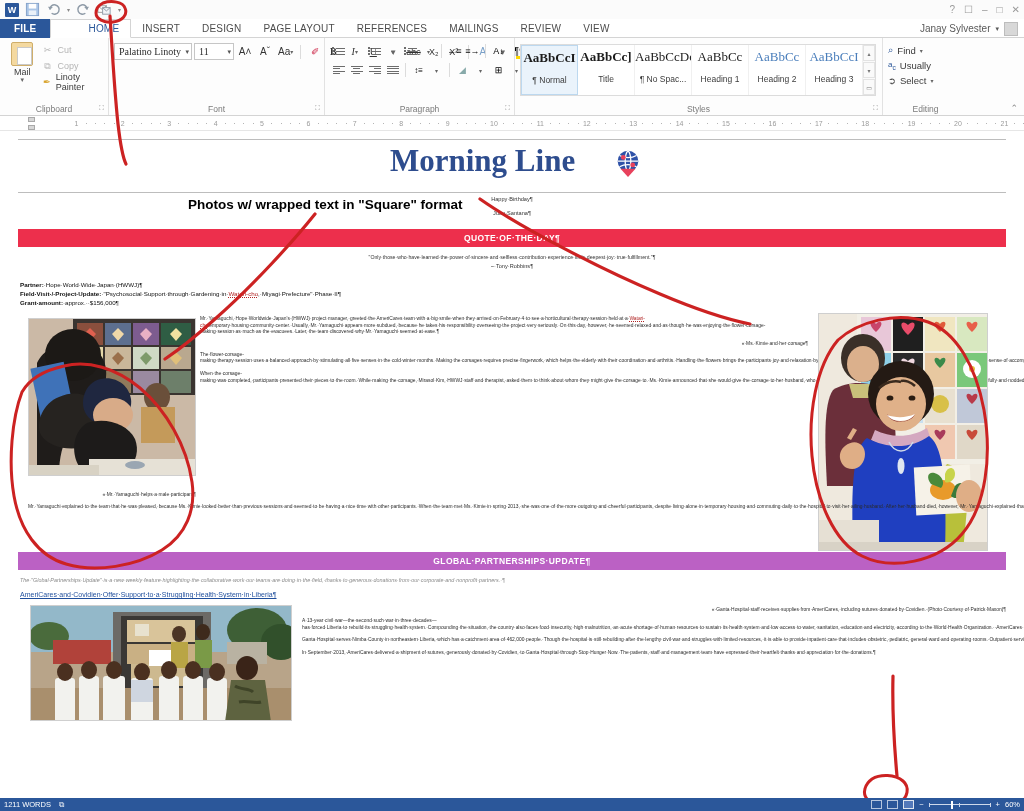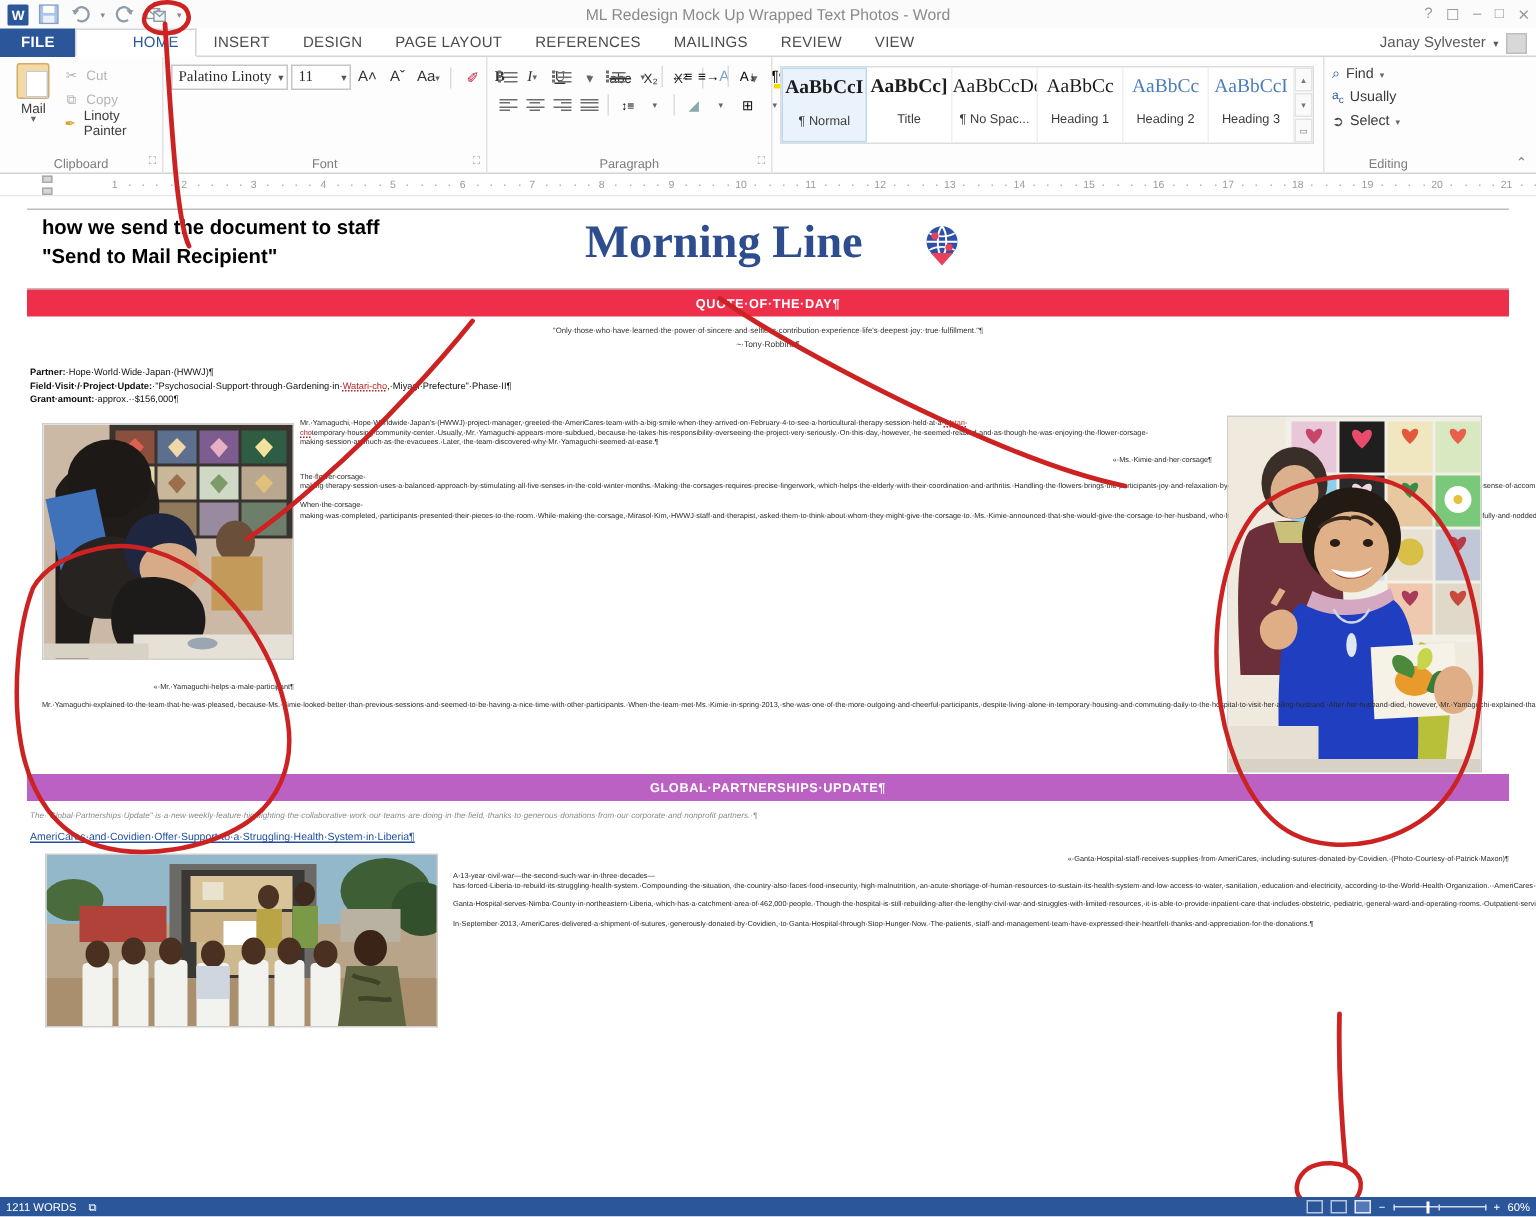--- a/index.html
+++ b/index.html
@@ -225,21 +225,20 @@
         <path d="M14 5l-2.5 3.2L8.7 5.2z" fill="#6b7b8c"></path>
       </svg>
       <svg class="qat-ico" viewBox="0 0 16 16">
         <rect x="1" y="4" width="9" height="7" fill="#fff" stroke="#7a7a7a"></rect>
         <path d="M1 4l4.5 4L10 4" fill="none" stroke="#7a7a7a"></path>
         <rect x="6" y="6" width="8" height="7" fill="#eef2f7" stroke="#6b7b8c"></rect>
         <path d="M6 6l4 3.5L14 6" fill="none" stroke="#6b7b8c"></path>
       </svg>
       <span style="font-size:6px;color:#8a8a8a">▾</span>
     </div>
-    <div class="title-text">ML Redesign Mock Up Wrapped Text Photos - Word</div>
     <div class="win-ctrls">
       <span>?</span>
       <span>☐</span>
       <span>–</span>
       <span>□</span>
       <span>✕</span>
     </div>
   </div>
 
   <div class="tabbar">
@@ -449,20 +448,24 @@
           <div class="style-item">
             <div class="style-prev blue">AaBbCcI</div>
             <div class="style-name">Heading 3</div>
           </div>
           <div class="style-scroll">
             <div>▴</div>
             <div>▾</div>
             <div>▭</div>
           </div>
         </div>
+      </div>
+      <div class="grp-label">
+        <span>Styles</span>
+        <span class="dlg">⛶</span>
       </div>
     </div>
 
     <div class="grp" style="width:86px">
       <div class="grp-body">
         <div class="edit-cmds">
           <div class="ecmd">
             <span style="color:#2b579a">⌕</span>
             <span>Find</span>
             <span class="tcaret">▾</span>
@@ -595,36 +598,37 @@
     <div class="rl-indent" style="left:28px;top:1px"></div>
     <div class="rl-indent" style="left:28px;top:9px"></div>
   </div>
 
   <div class="docarea">
     <div class="page">
 
       <div class="hdr-rule" style="margin:8px 0 0"></div>
 
       <div class="masthead">
-        <div style="position:absolute;left:10px;top:2px;line-height:19px">
-          <div class="annot">how we send the document to staff</div>
-          <div class="annot">"Send to Mail Recipient"</div>
-        </div>
         <div class="mast-title">Morning Line</div>
         <svg class="globe" viewBox="0 0 32 32">
           <circle cx="16" cy="14" r="11" fill="#2e51a8"></circle>
           <path d="M5 14h22M16 3c4 4 4 18 0 22M16 3c-4 4-4 18 0 22" stroke="#fff" fill="none" stroke-width="1.4"></path>
           <path d="M7 8c5 3 13 3 18 0M7 20c5-3 13-3 18 0" stroke="#fff" fill="none" stroke-width="1.2"></path>
           <path d="M16 31l-8-9h16z" fill="#e8415c"></path>
           <circle cx="11" cy="10" r="2.6" fill="#e8415c"></circle>
           <circle cx="21" cy="18" r="2.6" fill="#e8415c"></circle>
         </svg>
       </div>
       <div class="hdr-rule"></div>
 
+      <div style="position:relative;height:36px">
+        <div class="annot" style="position:absolute;left:170px;top:4px">Photos w/ wrapped text in "Square" format</div>
+        <div style="position:absolute;left:0;right:0;text-align:center;top:3px;font-size:5.6px;color:#333">Happy·Birthday¶</div>
+        <div style="position:absolute;left:0;right:0;text-align:center;top:17px;font-size:5.6px;color:#333">Juan·Santana¶</div>
+      </div>
 
       <div class="band red">QUOTE·OF·THE·DAY¶</div>
       <div class="quote">"Only·those·who·have·learned·the·power·of·sincere·and·selfless·contribution·experience·life's·deepest·joy:·true·fulfillment."¶</div>
       <div class="quote-by">~·Tony·Robbins¶</div>
 
 
       <div class="meta">
         <div><b>Partner:</b><span>·Hope·World·Wide·Japan·(HWWJ)¶</span></div>
         <div><b>Field·Visit·/·Project·Update:</b><span>·"Psychosocial·Support·through·Gardening·in·</span><span class="redul">Watari-cho</span><span>,·Miyagi·Prefecture"·Phase·II¶</span></div>
         <div><b>Grant·amount:</b><span>·approx.··$156,000¶</span></div>

